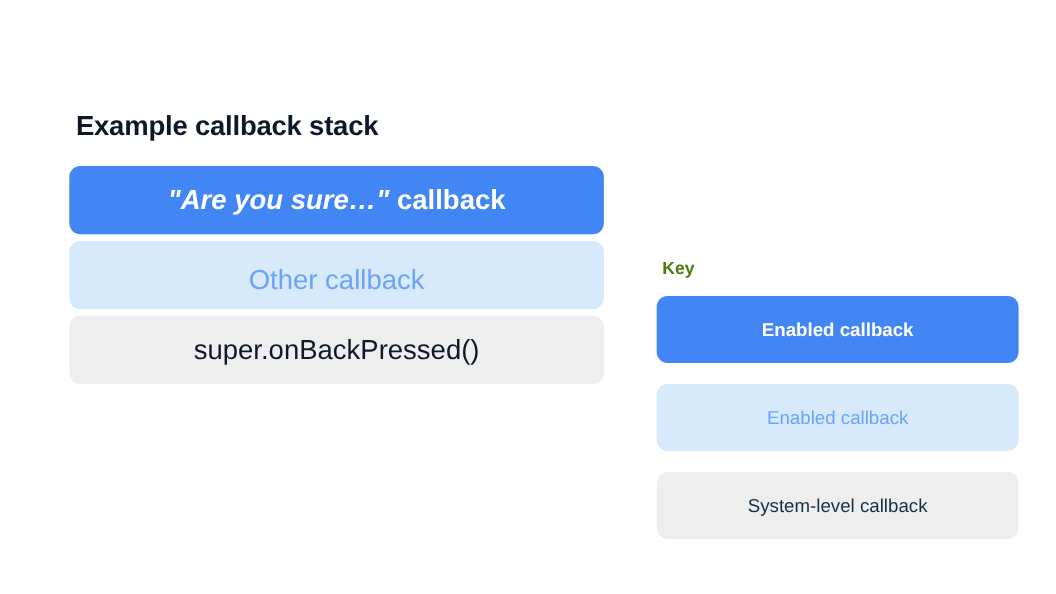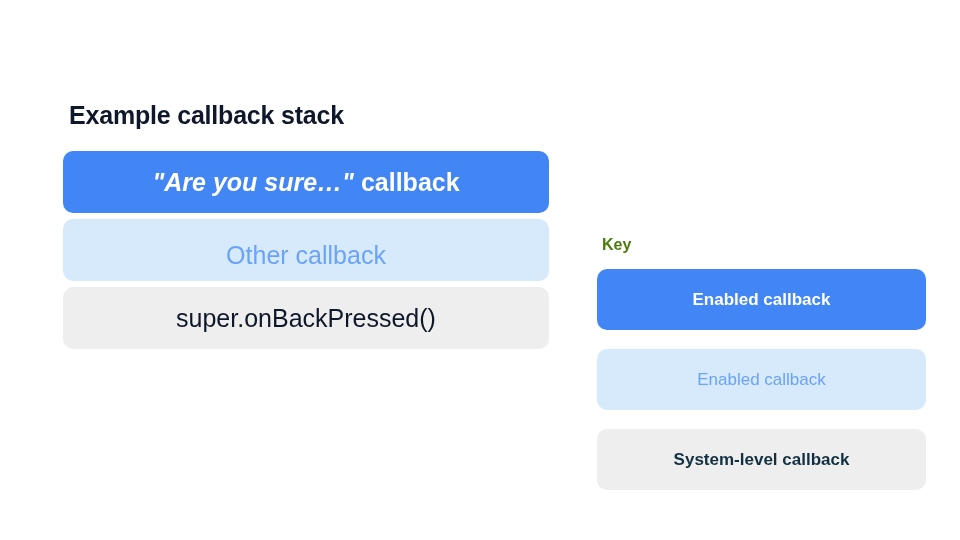--- a/index.html
+++ b/index.html
@@ -138,21 +138,21 @@
   .state-enabled .key-label {
     color: #ffffff;
     font-weight: 700;
   }
   .state-disabled .key-label {
     color: #6ba3f8;
     font-weight: 400;
   }
   .state-system .key-label {
     color: #123041;
-    font-weight: 700;
+    font-weight: 400;
   }
 </style>
 </head>
 <body>
 
 <div class="canvas">
 
   <div class="stack-section">
 
     <h1 class="section-title">Example callback stack</h1>

